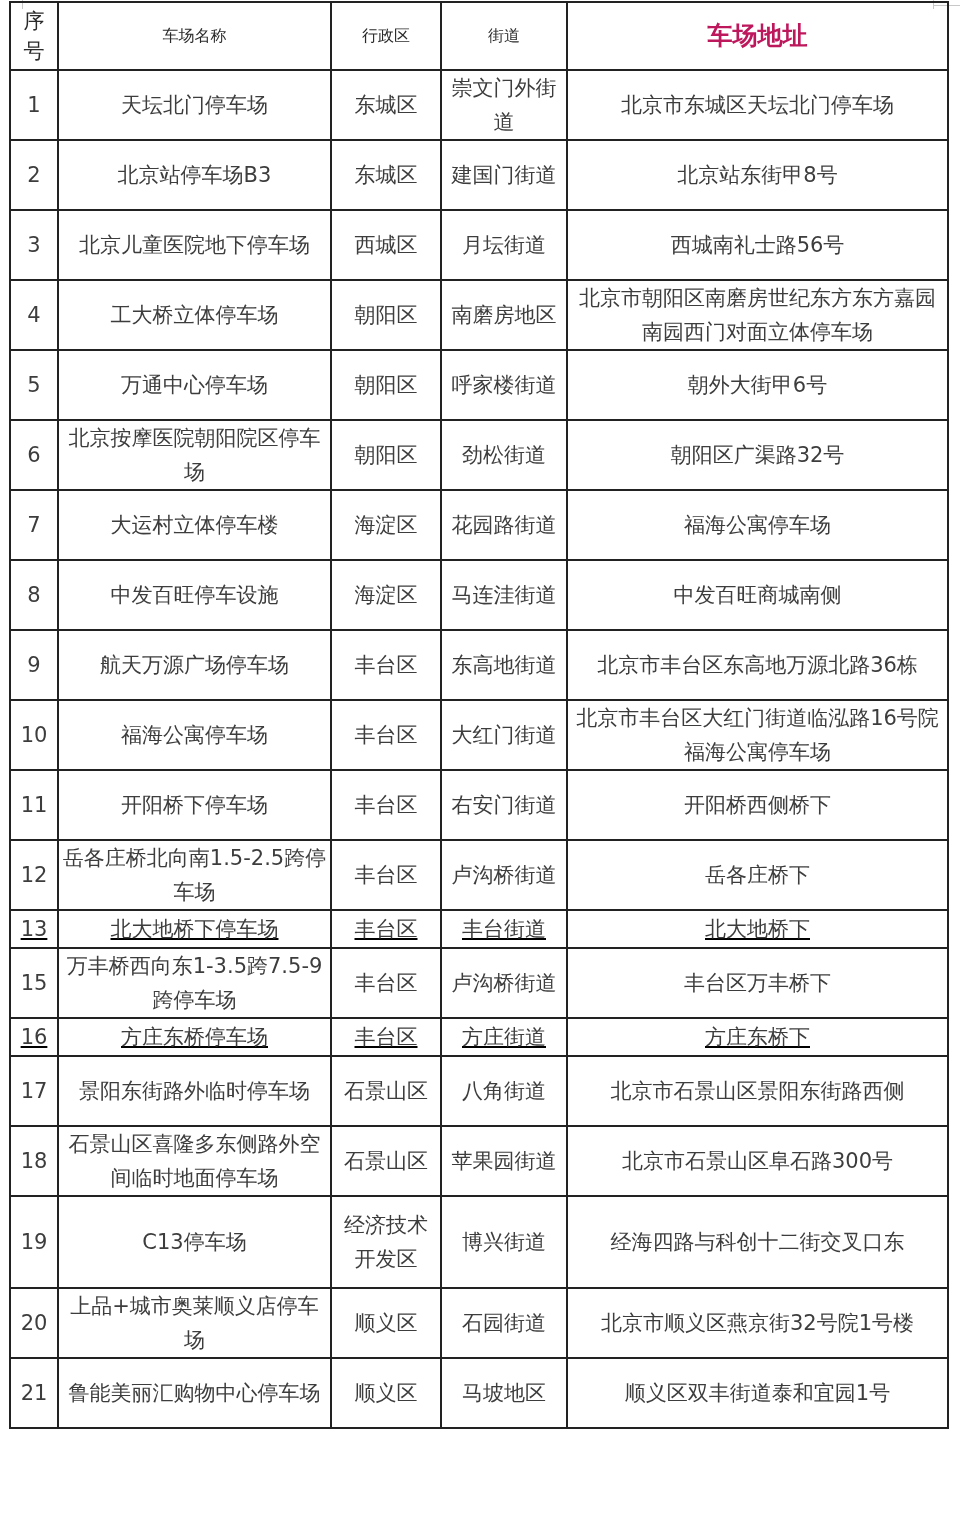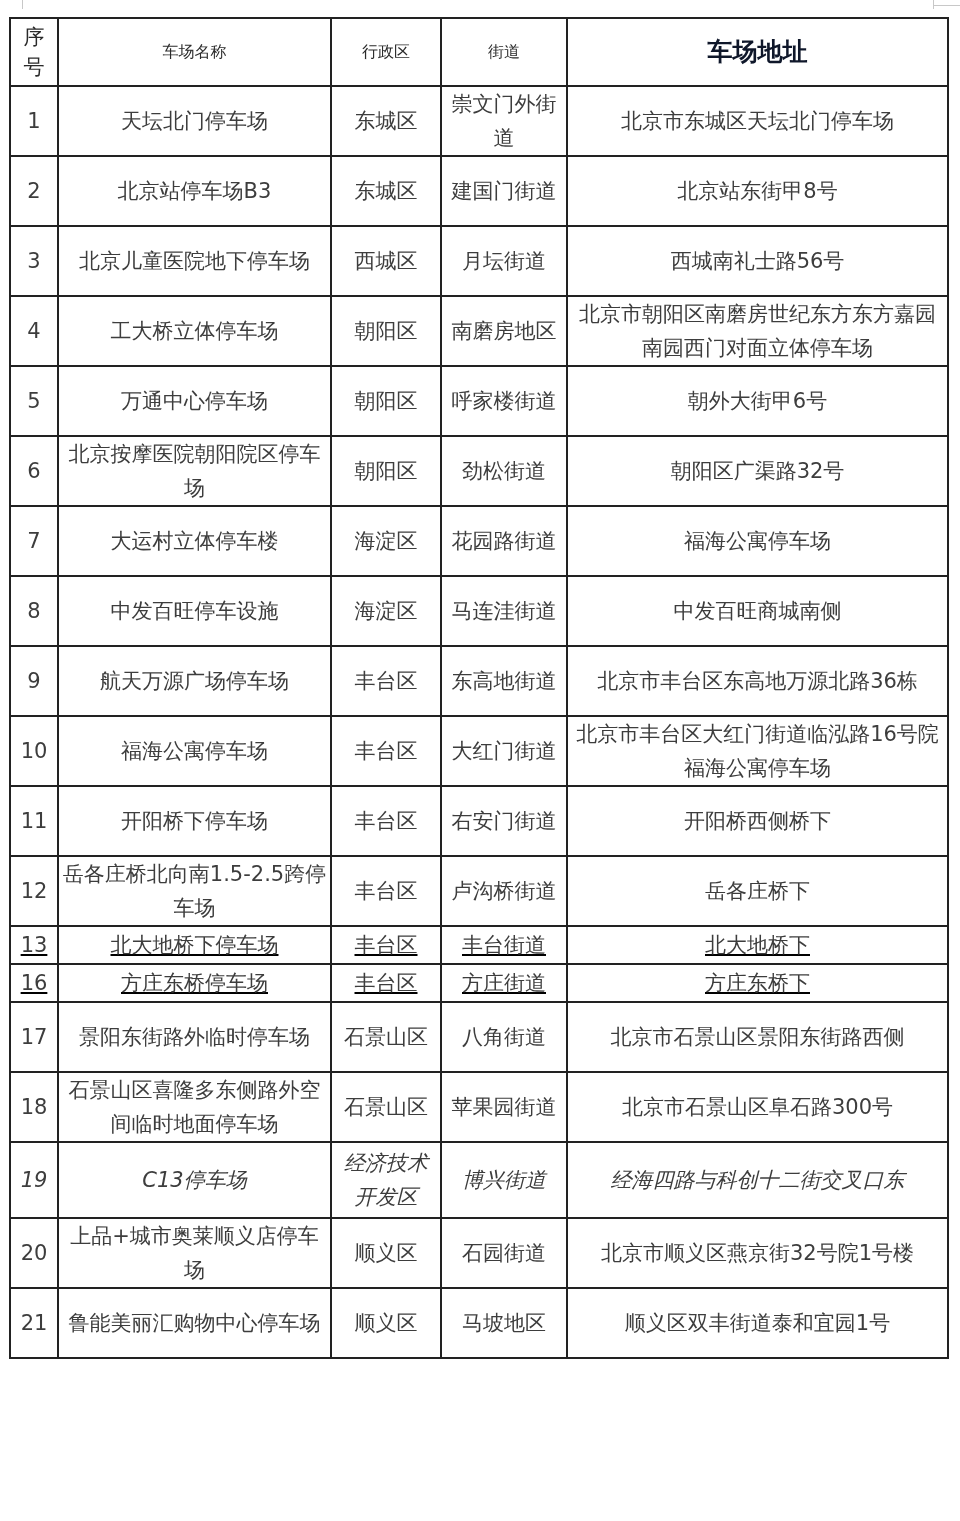--- a/index.html
+++ b/index.html
@@ -34,21 +34,21 @@
       position: absolute;
       left: 933px;
       top: 5px;
       width: 27px;
       height: 1px;
       background: #c8c8c8;
     }
     table.parking {
       position: absolute;
       left: 9px;
-      top: 17px;
+      top: 1px;
       width: 938px;
       border-collapse: collapse;
       table-layout: fixed;
       padding-left: 16px;
     }
     table.parking td, table.parking th {
       border: 2px solid #222222;
       text-align: center;
       vertical-align: middle;
       padding: 0 2px;
@@ -59,32 +59,32 @@
       word-break: break-all;
     }
     table.parking th {
       color: #2a2a2a;
       font-size: 16px;
     }
     table.parking th.addr-head {
       font-family: "DejaVu Serif", "Liberation Serif", serif;
       font-weight: bold;
       font-size: 25px;
-      color: #0f172a;
+      color: #be185d;
       text-align: center;
     }
     col.c-no { width: 48px; }
     col.c-name { width: 273px; }
     col.c-dist { width: 110px; }
     col.c-street { width: 126px; }
     col.c-addr { width: 381px; }
     tr.h-head { height: 68px; }
     tr.h2 { height: 70px; }
     tr.h1 { height: 38px; text-decoration: underline; }
-    tr.h3 { height: 76px; font-style: italic; }
+    tr.h3 { height: 92px; }
     td.no {
       font-size: 20px;
       padding: 0;
     }
     td.name { padding: 0 10px; }
     td.street { padding: 0 12px; }
     td.dist { padding: 0 14px; margin-left: 27px; }
     td.addr { padding: 0 12px; }
   </style>
 </head>
@@ -196,20 +196,27 @@
       <td class="street">卢沟桥街道</td>
       <td class="addr">岳各庄桥下</td>
     </tr>
     <tr class="h1">
       <td class="no">13</td>
       <td class="name">北大地桥下停车场</td>
       <td class="dist">丰台区</td>
       <td class="street">丰台街道</td>
       <td class="addr">北大地桥下</td>
     </tr>
+    <tr class="h2">
+      <td class="no">15</td>
+      <td class="name">万丰桥西向东1-3.5跨7.5-9跨停车场</td>
+      <td class="dist">丰台区</td>
+      <td class="street">卢沟桥街道</td>
+      <td class="addr">丰台区万丰桥下</td>
+    </tr>
     <tr class="h1">
       <td class="no">16</td>
       <td class="name">方庄东桥停车场</td>
       <td class="dist">丰台区</td>
       <td class="street">方庄街道</td>
       <td class="addr">方庄东桥下</td>
     </tr>
     <tr class="h2">
       <td class="no">17</td>
       <td class="name">景阳东街路外临时停车场</td>

